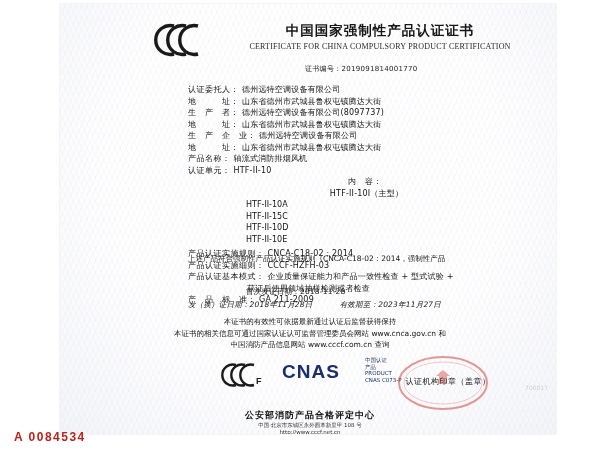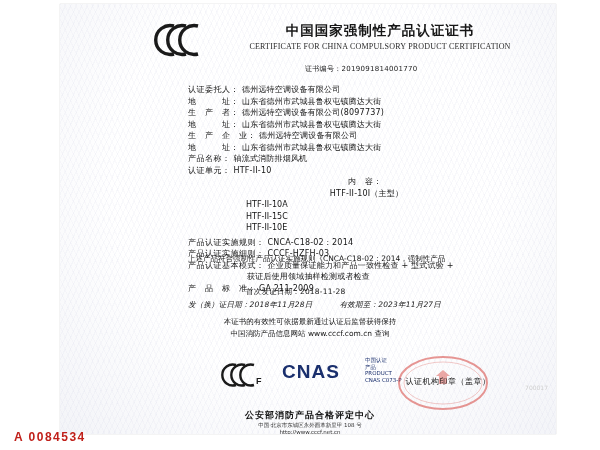--- a/index.html
+++ b/index.html
@@ -320,20 +320,21 @@
             <span class="lbl">认证单元：</span>
             <span class="val">HTF-II-10</span>
           </div>
 
         <div class="row indent">
             <span class="lbl">内　容：</span>
             <span class="val">HTF-II-10I（主型）</span>
           </div>
         <div class="model-line">HTF-II-10A</div>
         <div class="model-line">HTF-II-15C</div>
+        <div class="model-line">HTF-II-10D</div>
         <div class="model-line">HTF-II-10E</div>
 
         <div class="row" style="margin-top:3px">
             <span class="lbl">产品认证实施规则：</span>
             <span class="val">CNCA-C18-02：2014</span>
           </div>
         <div class="row">
             <span class="lbl">产品认证实施细则：</span>
             <span class="val">CCCF-HZFH-03</span>
           </div>
@@ -359,20 +360,21 @@
       </div>
 
       <div class="issue-line">
         <span>发（换）证日期：</span><span>2018年11月28日</span>
         <span style="display:inline-block;width:22px"></span>
         <span>有效期至：</span><span>2023年11月27日</span>
       </div>
 
       <div class="decl">
         <div>本证书的有效性可依据最新通过认证后监督获得保持</div>
+        <div>本证书的相关信息可通过国家认证认可监督管理委员会网站 www.cnca.gov.cn 和</div>
         <div>中国消防产品信息网站 www.cccf.com.cn 查询</div>
       </div>
 
       <div class="cccf-mark">
         <svg width="46" height="32" viewBox="0 0 46 32">
           <g fill="none" stroke="#1a1a1a" stroke-width="2.4">
             <path d="M16 6 A10.5 10.5 0 1 0 16 26"></path>
             <path d="M25 6 A10.5 10.5 0 1 0 25 26"></path>
             <path d="M34 6 A10.5 10.5 0 1 0 34 26"></path>
           </g>

